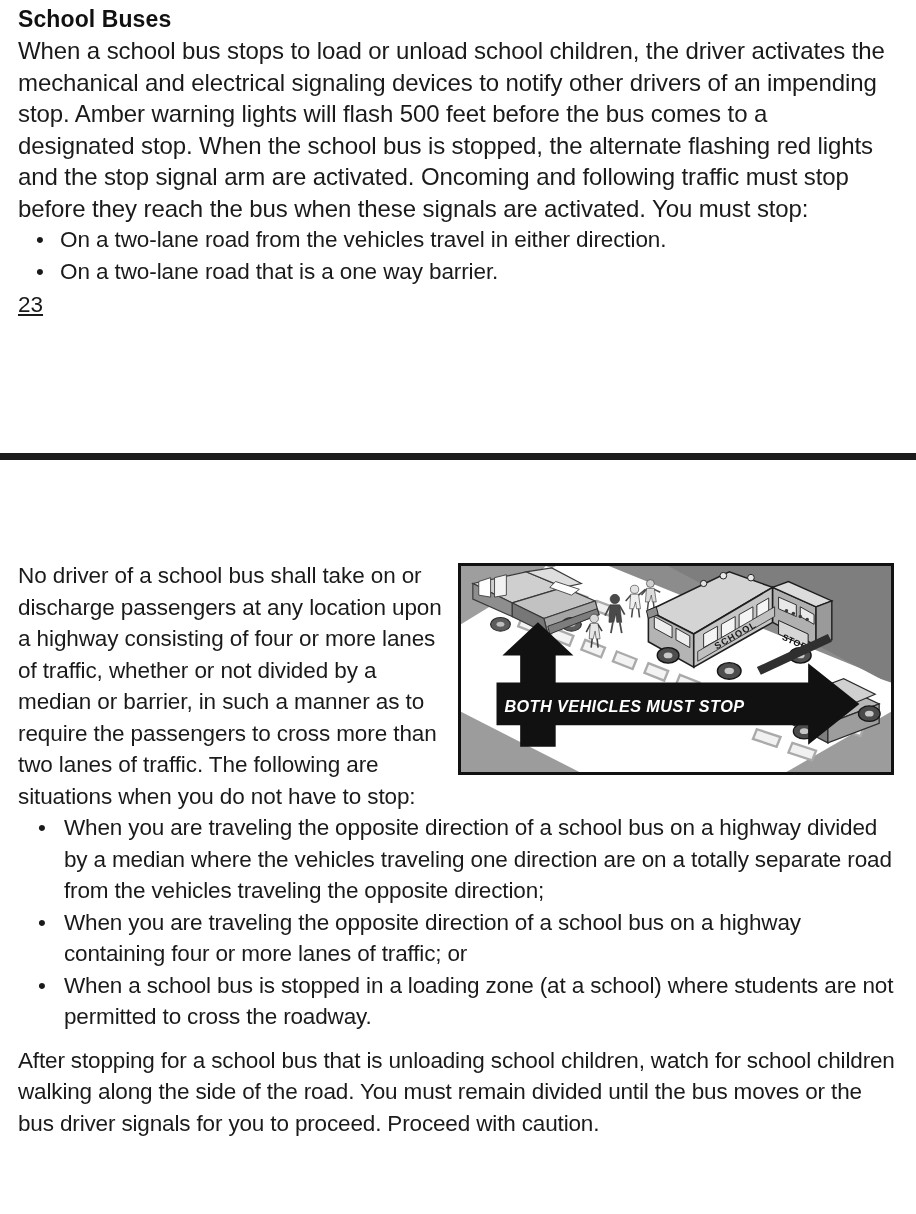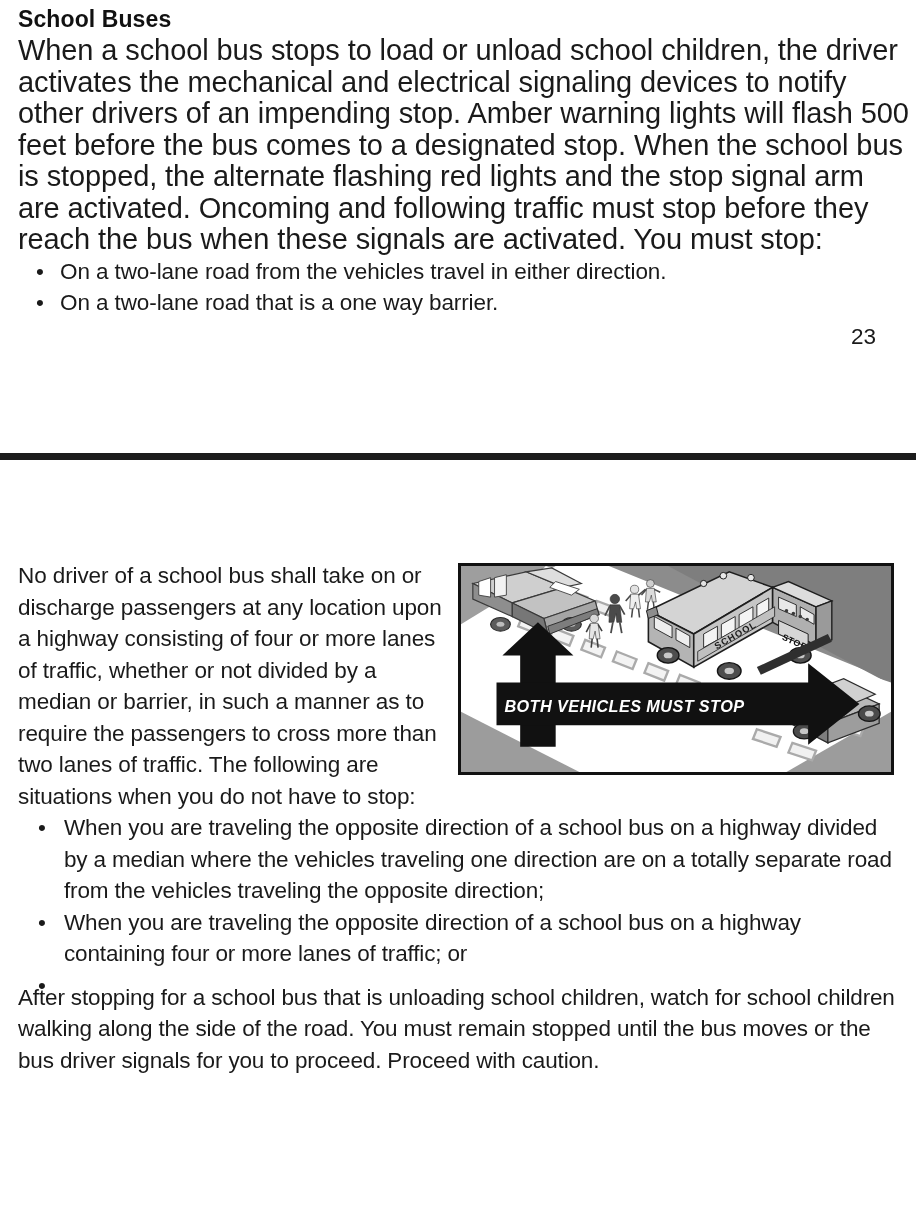--- a/index.html
+++ b/index.html
@@ -19,34 +19,34 @@
 
   .page {
     position: relative;
     width: 916px;
     height: 1214px;
     padding: 0;
   }
 
   
   .top-section {
-    padding: 6px 4px 0 18px;
+    padding: 6px 28px 0 18px;
   }
 
   .section-heading {
     font-size: 23px;
     font-weight: bold;
     line-height: 1.18;
     letter-spacing: 0.1px;
     margin: 0 0 2px 0;
     color: #111;
   }
 
   .body-para {
-    font-size: 29px;
+    font-size: 24px;
     line-height: 31.5px;
     margin: 0;
     color: #1a1a1a;
     letter-spacing: -0.1px;
   }
 
   ul.bullets {
     list-style: none;
     margin: 0;
     padding: 0;
@@ -60,25 +60,26 @@
   }
   ul.bullets li .dot {
     position: absolute;
     left: 18px;
     top: 0;
     font-size: 22.5px;
     line-height: 31.5px;
   }
 
   .page-number {
-    text-align: right;
+    text-align: left;
     font-size: 22.5px;
     line-height: 31.5px;
     margin-top: 2px;
     margin-right: 36px;
+    text-decoration: underline;
   }
 
   
   .divider {
     position: absolute;
     left: 0;
     top: 453px;
     width: 916px;
     height: 7px;
     background: #1c1c1c;
@@ -355,19 +356,20 @@
       <li>
         <span class="dot">•</span>
         <span>When you are traveling the opposite direction of a school bus on a highway divided by a median where the vehicles traveling one direction are on a totally separate road from the vehicles traveling the opposite direction;</span>
       </li>
       <li>
         <span class="dot">•</span>
         <span>When you are traveling the opposite direction of a school bus on a highway containing four or more lanes of traffic; or</span>
       </li>
       <li>
         <span class="dot">•</span>
+        <span>When a school bus is stopped in a loading zone (at a school) where students are not permitted to cross the roadway.</span>
       </li>
     </ul>
 
-    <p class="closing-para">After stopping for a school bus that is unloading school children, watch for school children walking along the side of the road. You must remain stopped until the bus moves or the bus driver signals for you to proceed. Proceed with caution.</p>
+    <p class="closing-para">After stopping for a school bus that is unloading school children, watch for school children walking along the side of the road. You must remain divided until the bus moves or the bus driver signals for you to proceed. Proceed with caution.</p>
   </div>
 
 </div>
 
 </body></html>

